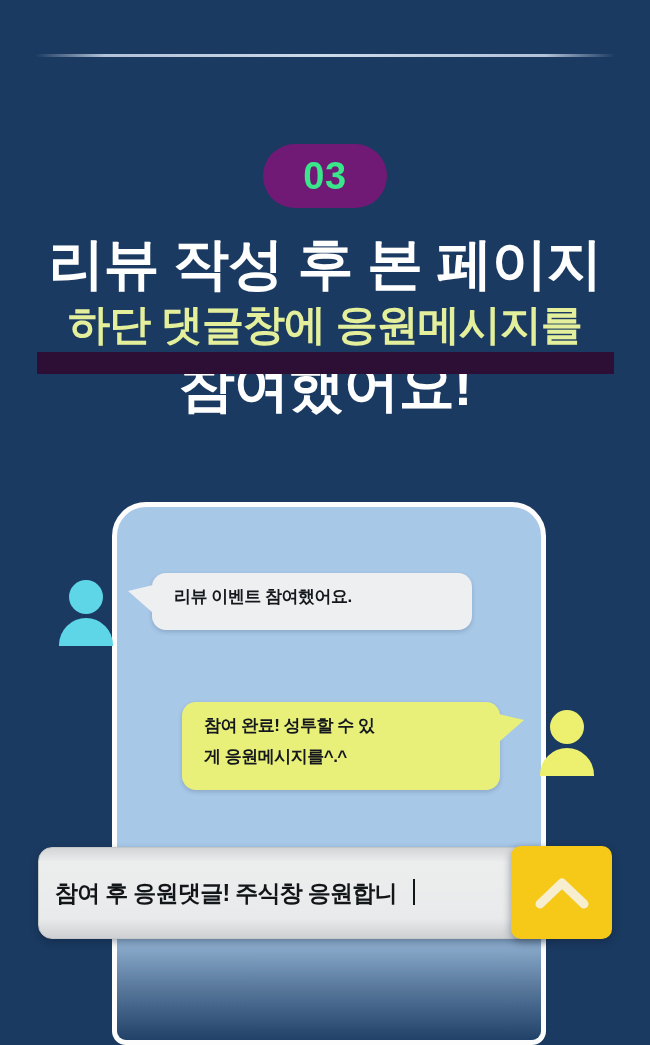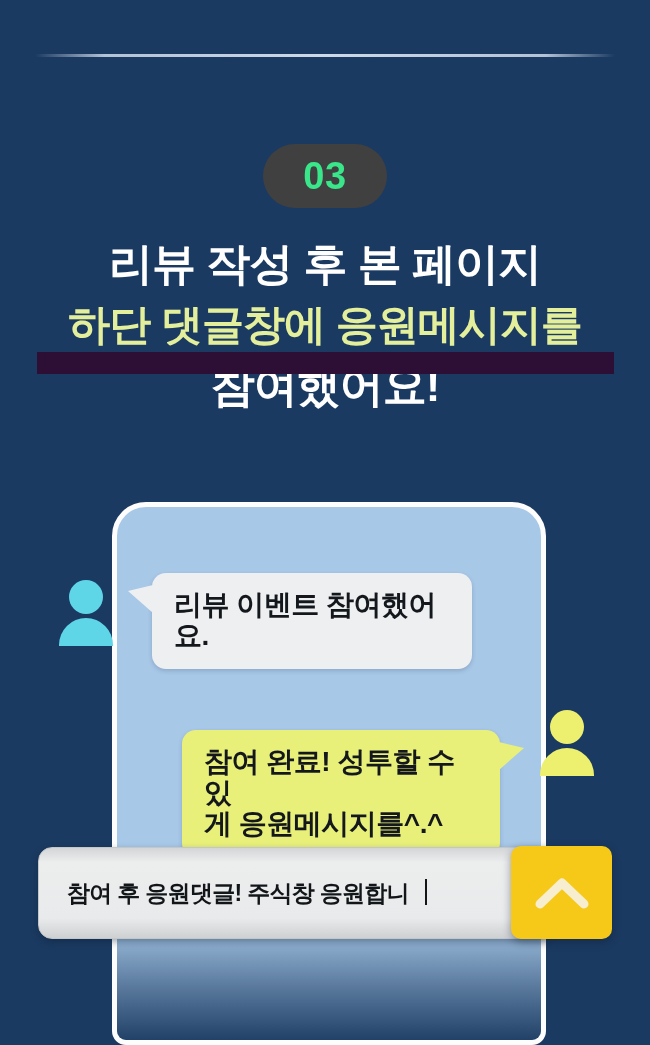--- a/index.html
+++ b/index.html
@@ -25,41 +25,41 @@
         rgba(205,218,236,0.85) 12%,
         rgba(214,226,240,0.95) 50%,
         rgba(205,218,236,0.85) 88%,
         rgba(200,215,235,0) 100%);
   }
 
   
   .badge {
     position:absolute; left:263px; top:144px;
     width:124px; height:64px;
-    background:#404040;
+    background:#701a75;
     border-radius:32px;
     display:flex; align-items:center; justify-content:center;
   }
   .badge-num {
     color:#3ae68a;
     font-size:38px;
     font-weight:bold;
     letter-spacing:0.5px;
     line-height:1;
   }
 
   
   .headline {
     position:absolute; left:0; top:233px;
     width:650px;
     text-align:center;
   }
   .hl-line {
     display:block;
-    font-size:44px;
+    font-size:56px;
     font-weight:bold;
     line-height:61px;
     letter-spacing:-1px;
     white-space:nowrap;
   }
   .hl-white { color:#ffffff; }
   .hl-accent {
     color:#e4ef9b;
     position:relative;
     z-index:2;
@@ -90,22 +90,22 @@
         rgba(27,58,97,0) 0%,
         rgba(27,58,97,0.55) 55%,
         rgba(27,58,97,0.95) 100%);
     pointer-events:none;
   }
 
   
   .bubble {
     position:absolute;
     border-radius:14px;
-    padding:16px 22px 18px 22px;
-    font-size:28px;
+    padding:8px 22px 18px 22px;
+    font-size:17px;
     line-height:31px;
     color:#14181c;
     font-weight:bold;
     letter-spacing:-0.5px;
     box-shadow:0 2px 4px rgba(40,60,90,0.22);
   }
   .bubble-gray {
     left:152px; top:573px;
     width:320px;
     background:#eeeff1;
@@ -115,21 +115,20 @@
     left:-24px; top:12px;
     width:0; height:0;
     border-style:solid;
     border-width:6px 25px 22px 0;
     border-color:transparent #eeeff1 transparent transparent;
   }
   .bubble-yellow {
     left:182px; top:702px;
     width:318px;
     background:#e8f07a;
-    margin-top:28px;
   }
   .bubble-yellow .tail {
     position:absolute;
     right:-24px; top:12px;
     width:0; height:0;
     border-style:solid;
     border-width:6px 0 22px 25px;
     border-color:transparent transparent transparent #e8f07a;
   }
 
@@ -160,21 +159,21 @@
     position:absolute;
     left:38px; top:847px;
     width:514px; height:92px;
     background:linear-gradient(to bottom,#d4d5d7 0%,#eceded 16%,#e9eaeb 78%,#cfd0d2 100%);
     border-radius:14px;
     border:1px solid #c4c6c8;
     box-shadow:0 3px 7px rgba(10,25,45,0.35);
     display:flex; align-items:center;
   }
   .input-text {
-    padding-left:28px;
+    padding-left:16px;
     font-size:23px;
     font-weight:bold;
     color:#121619;
     letter-spacing:-0.7px;
     white-space:nowrap;
   }
   .caret {
     display:inline-block;
     width:2px; height:26px;
     background:#121619;

